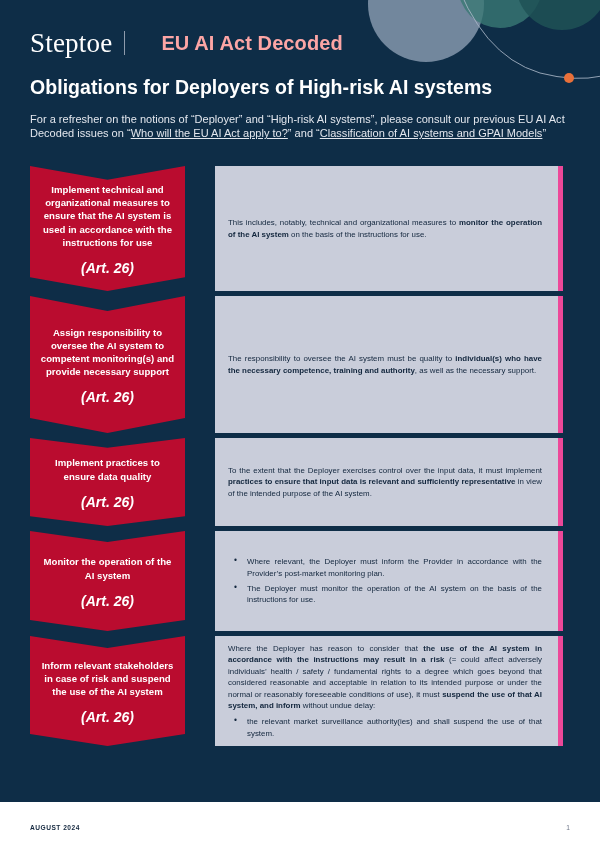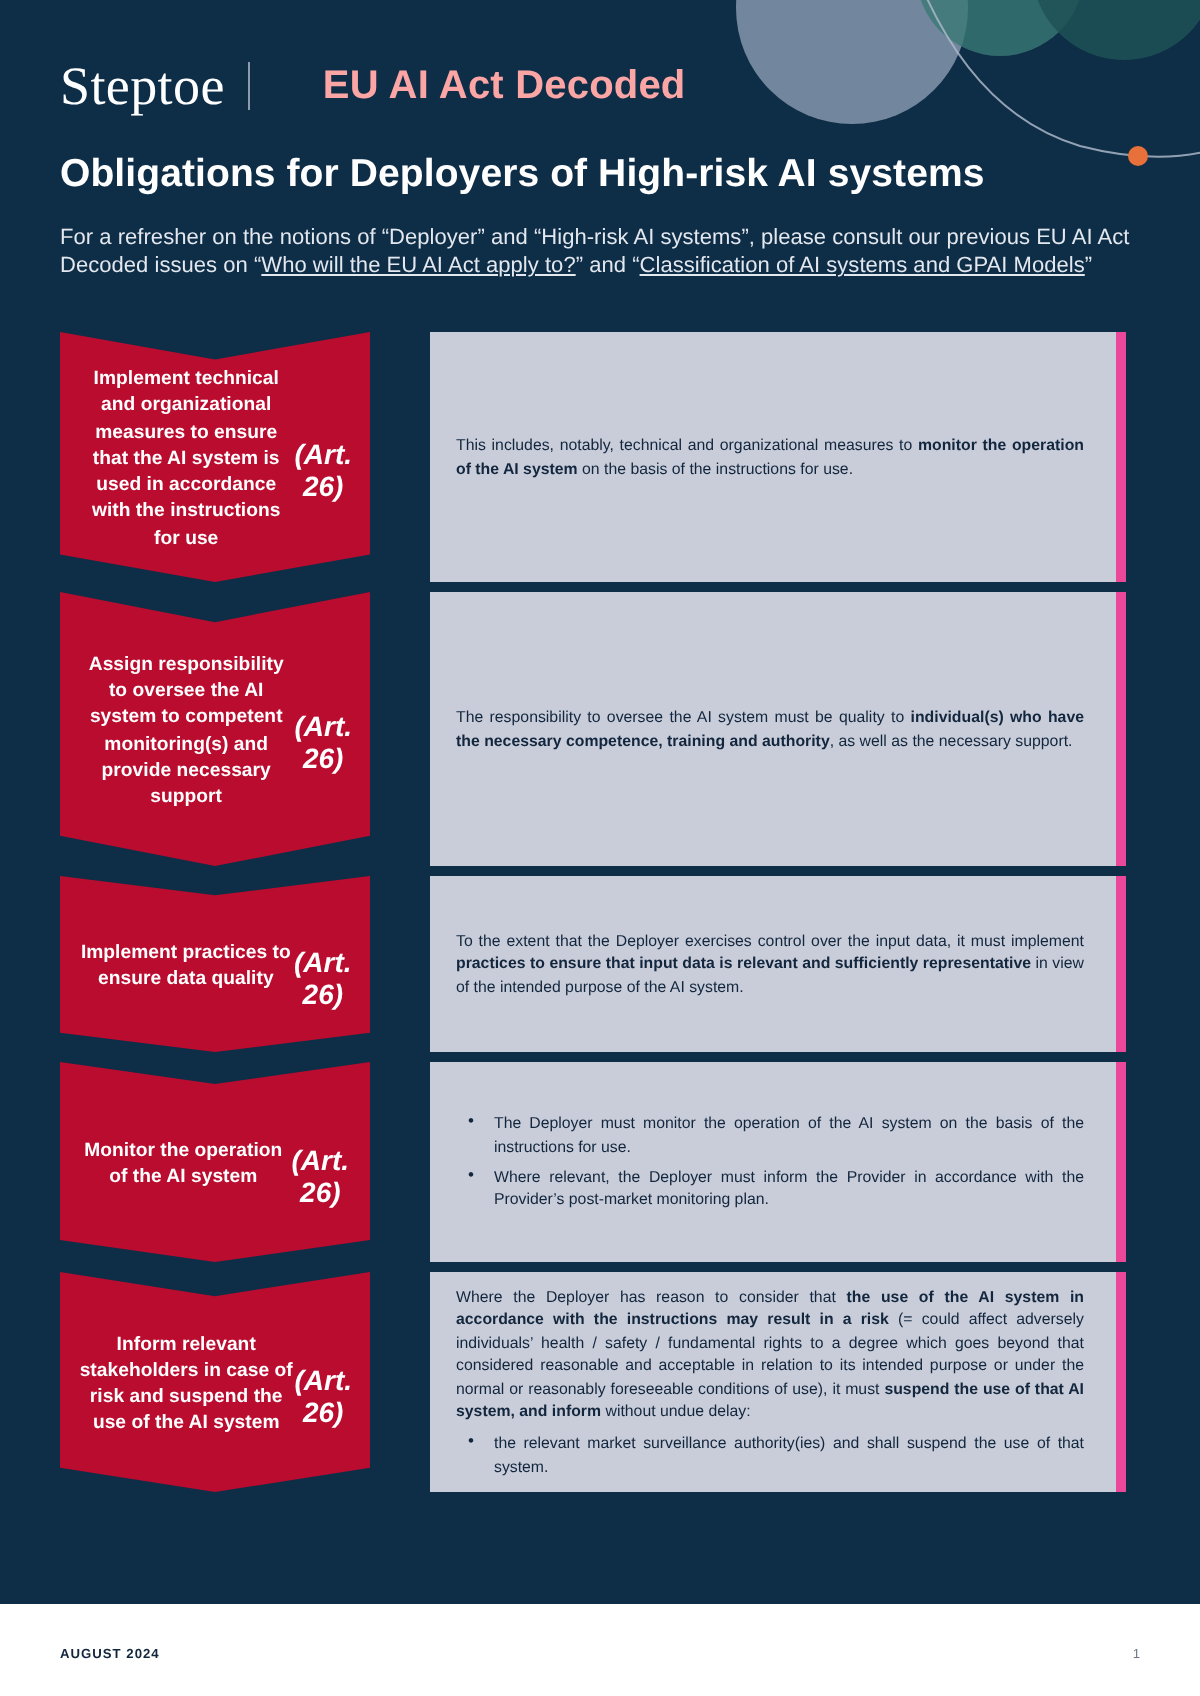--- a/index.html
+++ b/index.html
@@ -124,21 +124,21 @@
   }
   .chev {
     position: absolute;
     left: 0; top: 0;
     width: 155px;
     height: 100%;
     background: #ba0c2f;
     -webkit-clip-path: polygon(0% 0%, 50% 11%, 100% 0%, 100% 89%, 50% 100%, 0% 89%);
     clip-path: polygon(0% 0%, 50% 11%, 100% 0%, 100% 89%, 50% 100%, 0% 89%);
     display: flex;
-    flex-direction: row;
+    flex-direction: column;
     align-items: center;
     justify-content: center;
     box-sizing: border-box;
     padding: 16px 9px 14px 9px;
   }
   .chev-label {
     font-size: 9.6px;
     font-weight: bold;
     color: #ffffff;
     text-align: center;
@@ -304,22 +304,22 @@
 
       <div class="row row-h4">
         <div class="chev-wrap">
           <div class="chev">
             <div class="chev-label">Monitor the operation of the AI system</div>
             <div class="chev-art">(Art. 26)</div>
           </div>
         </div>
         <div class="panel">
           <ul class="bullets">
+            <li>Where relevant, the Deployer must inform the Provider in accordance with the Provider’s post-market monitoring plan.</li>
             <li>The Deployer must monitor the operation of the AI system on the basis of the instructions for use.</li>
-            <li>Where relevant, the Deployer must inform the Provider in accordance with the Provider’s post-market monitoring plan.</li>
           </ul>
         </div>
       </div>
 
       <div class="row row-h5">
         <div class="chev-wrap">
           <div class="chev">
             <div class="chev-label">Inform relevant stakeholders in case of risk and suspend the use of the AI system</div>
             <div class="chev-art">(Art. 26)</div>
           </div>

